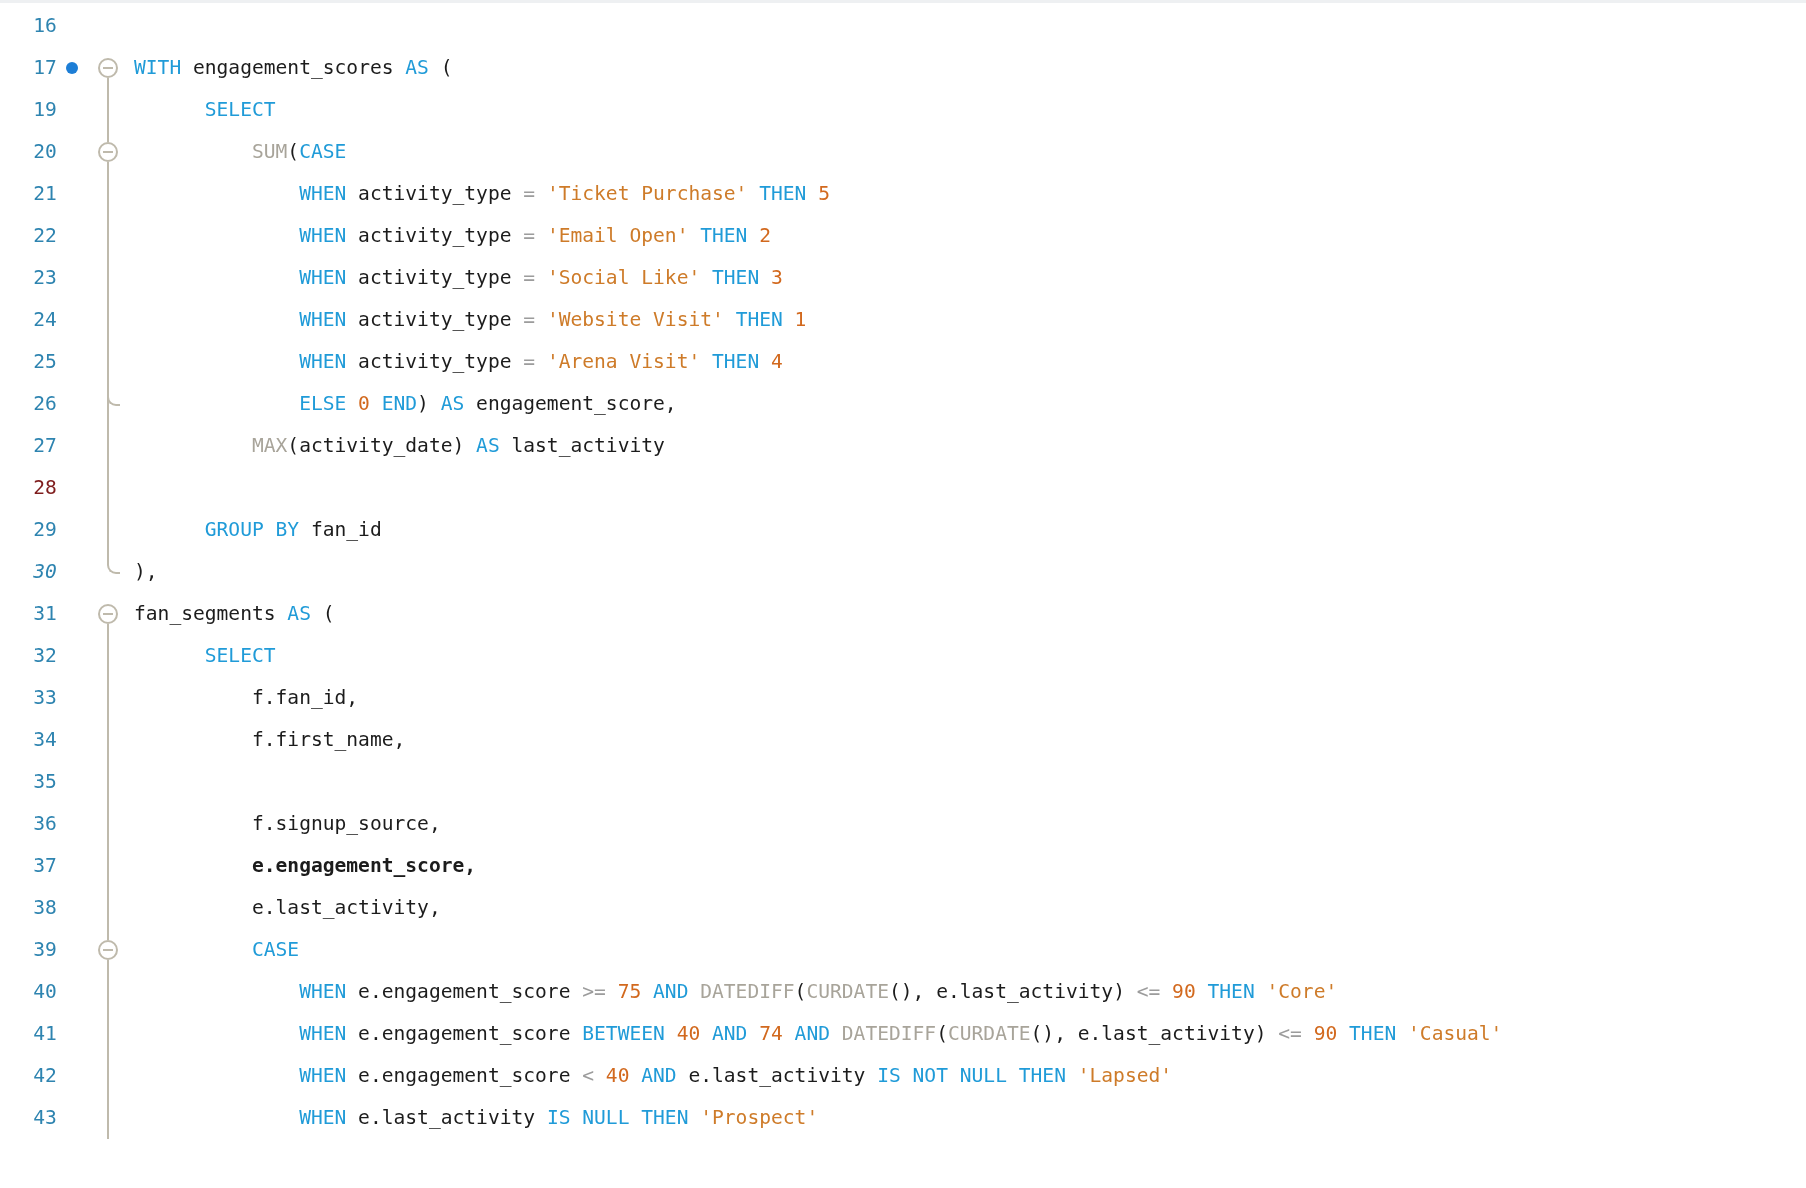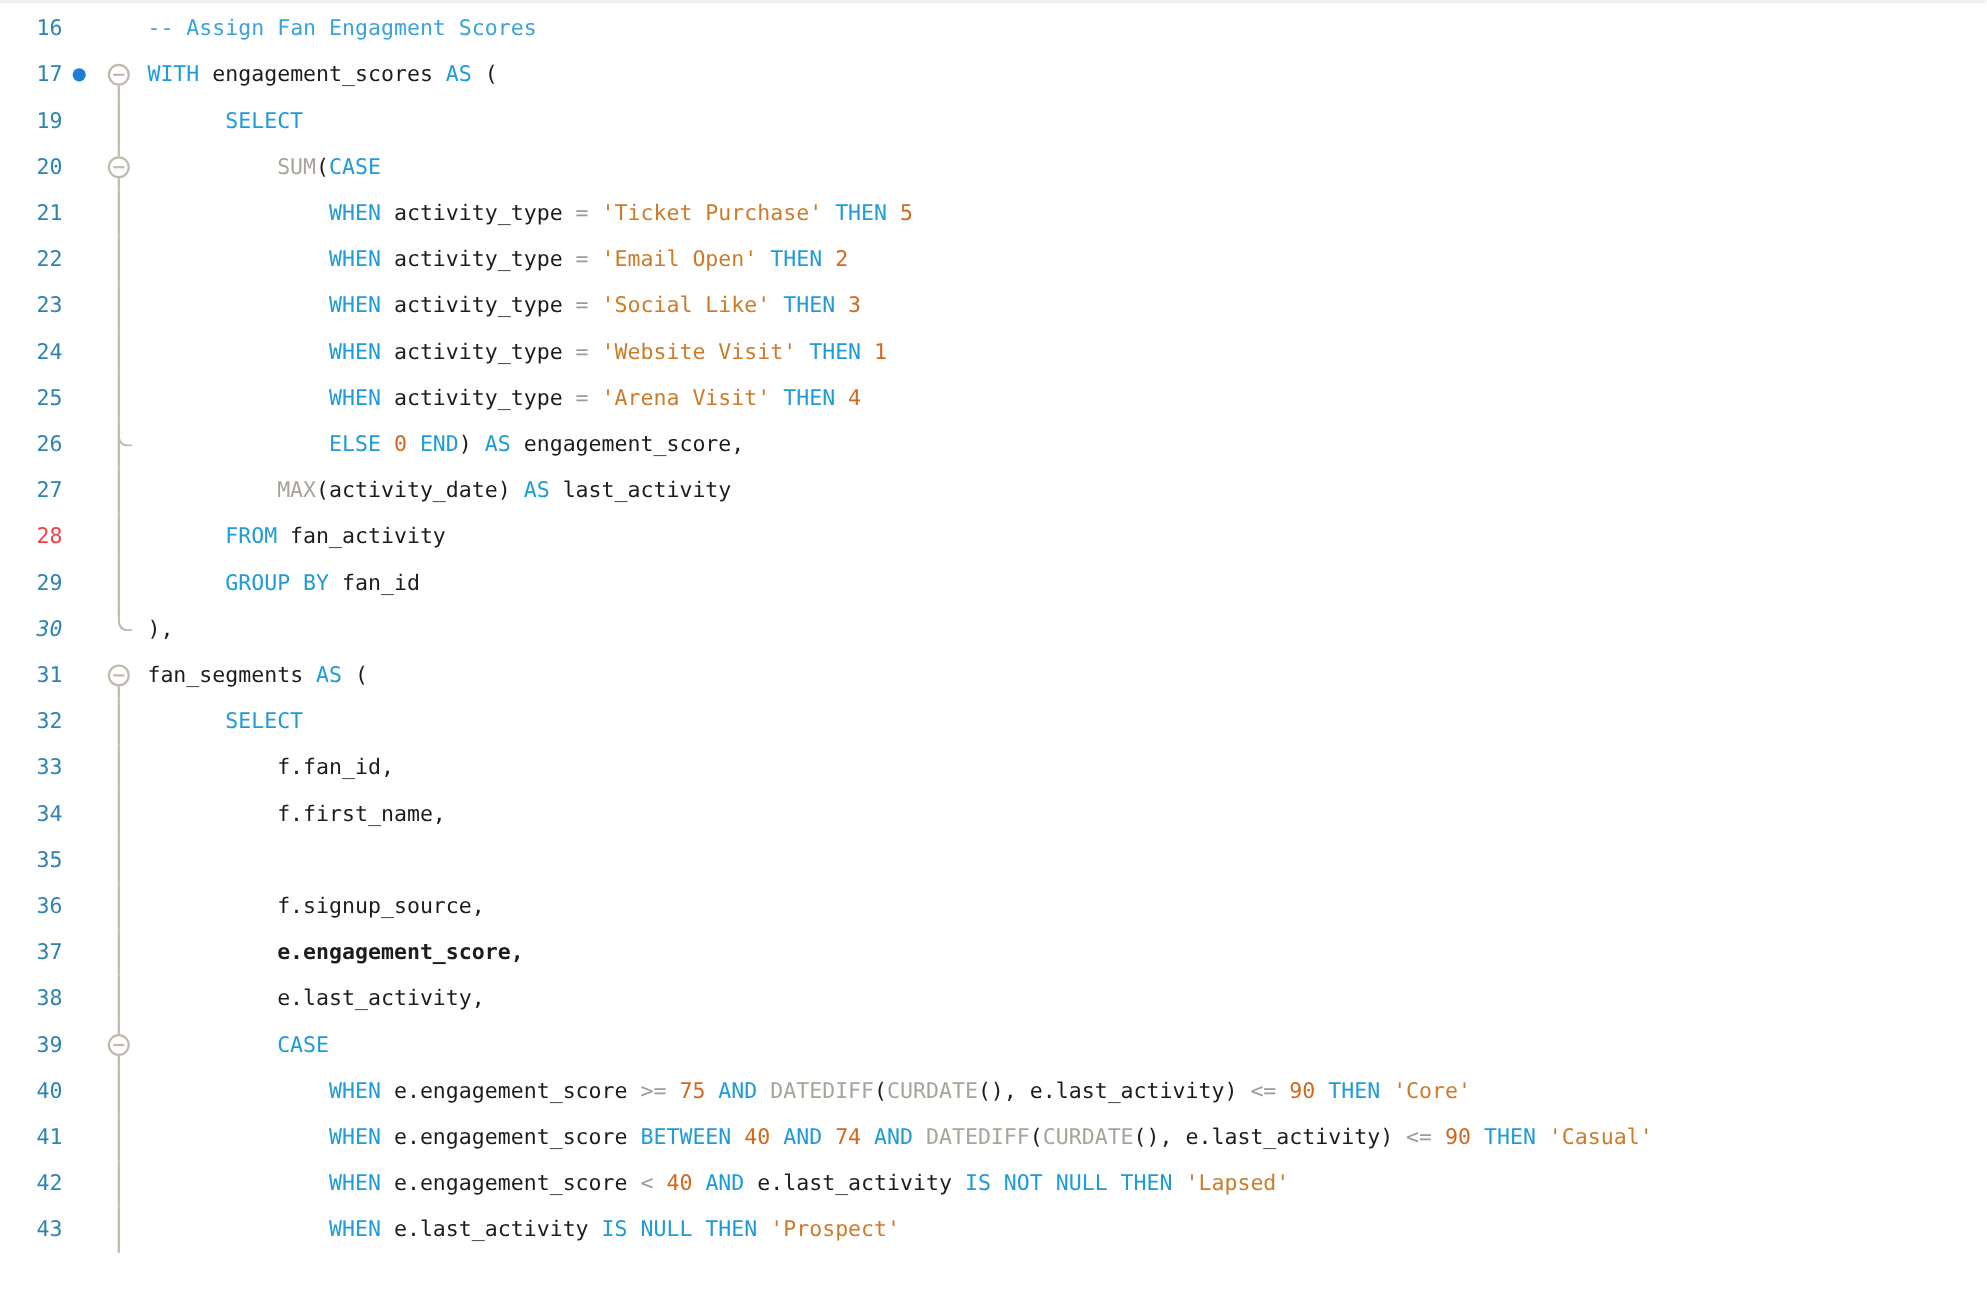--- a/index.html
+++ b/index.html
@@ -41,32 +41,32 @@
   }
   .fold-minus{position:absolute;left:3px;top:7px;width:10px;height:2px;}
   .code{white-space:pre;}
 </style>
 </head>
 <body>
 
 <div class="editor">
   <div class="top-edge"></div>
   <div class="lines" id="lines">
-      <div class="row"><span class="ln" style="color: rgb(46, 132, 176);">16</span><span class="bp-cell"></span><span class="fold-cell"></span><span class="code" style="padding-left: 0ch;"><span style="color: rgb(59, 163, 220);">-- Assign Fan Engagment Scores</span></span></div>
+      <div class="row"><span class="ln" style="color: rgb(46, 132, 176);">16</span><span class="bp-cell"></span><span class="fold-cell"></span></div>
       <div class="row"><span class="ln" style="color: rgb(46, 132, 176);">17</span><span class="bp-cell"><span class="bp-dot" style="background: rgb(29, 126, 214);"></span></span><span class="fold-cell"><span class="guide g-below" style="background: rgb(191, 186, 172);"></span><span class="fold-circle" style="border-color: rgb(191, 186, 172);"><span class="fold-minus" style="background: rgb(191, 186, 172);"></span></span></span><span class="code" style="padding-left: 0ch;"><span style="color: rgb(32, 155, 216);">WITH</span><span style="color: rgb(28, 28, 28);"> engagement_scores </span><span style="color: rgb(32, 155, 216);">AS</span><span style="color: rgb(28, 28, 28);"> (</span></span></div>
       <div class="row"><span class="ln" style="color: rgb(46, 132, 176);">19</span><span class="bp-cell"></span><span class="fold-cell"><span class="guide g-full" style="background: rgb(191, 186, 172);"></span></span><span class="code" style="padding-left: 6ch;"><span style="color: rgb(32, 155, 216);">SELECT</span></span></div>
       <div class="row"><span class="ln" style="color: rgb(46, 132, 176);">20</span><span class="bp-cell"></span><span class="fold-cell"><span class="guide g-above" style="background: rgb(191, 186, 172);"></span><span class="guide g-below" style="background: rgb(191, 186, 172);"></span><span class="fold-circle" style="border-color: rgb(191, 186, 172);"><span class="fold-minus" style="background: rgb(191, 186, 172);"></span></span></span><span class="code" style="padding-left: 10ch;"><span style="color: rgb(168, 164, 154);">SUM</span><span style="color: rgb(28, 28, 28);">(</span><span style="color: rgb(32, 155, 216);">CASE</span></span></div>
       <div class="row"><span class="ln" style="color: rgb(46, 132, 176);">21</span><span class="bp-cell"></span><span class="fold-cell"><span class="guide g-full" style="background: rgb(191, 186, 172);"></span></span><span class="code" style="padding-left: 14ch;"><span style="color: rgb(32, 155, 216);">WHEN</span><span style="color: rgb(28, 28, 28);"> activity_type </span><span style="color: rgb(156, 156, 156);">=</span><span style="color: rgb(28, 28, 28);"> </span><span style="color: rgb(206, 123, 41);">'Ticket Purchase'</span><span style="color: rgb(28, 28, 28);"> </span><span style="color: rgb(32, 155, 216);">THEN</span><span style="color: rgb(210, 105, 30);"> 5</span></span></div>
       <div class="row"><span class="ln" style="color: rgb(46, 132, 176);">22</span><span class="bp-cell"></span><span class="fold-cell"><span class="guide g-full" style="background: rgb(191, 186, 172);"></span></span><span class="code" style="padding-left: 14ch;"><span style="color: rgb(32, 155, 216);">WHEN</span><span style="color: rgb(28, 28, 28);"> activity_type </span><span style="color: rgb(156, 156, 156);">=</span><span style="color: rgb(28, 28, 28);"> </span><span style="color: rgb(206, 123, 41);">'Email Open'</span><span style="color: rgb(28, 28, 28);"> </span><span style="color: rgb(32, 155, 216);">THEN</span><span style="color: rgb(210, 105, 30);"> 2</span></span></div>
       <div class="row"><span class="ln" style="color: rgb(46, 132, 176);">23</span><span class="bp-cell"></span><span class="fold-cell"><span class="guide g-full" style="background: rgb(191, 186, 172);"></span></span><span class="code" style="padding-left: 14ch;"><span style="color: rgb(32, 155, 216);">WHEN</span><span style="color: rgb(28, 28, 28);"> activity_type </span><span style="color: rgb(156, 156, 156);">=</span><span style="color: rgb(28, 28, 28);"> </span><span style="color: rgb(206, 123, 41);">'Social Like'</span><span style="color: rgb(28, 28, 28);"> </span><span style="color: rgb(32, 155, 216);">THEN</span><span style="color: rgb(210, 105, 30);"> 3</span></span></div>
       <div class="row"><span class="ln" style="color: rgb(46, 132, 176);">24</span><span class="bp-cell"></span><span class="fold-cell"><span class="guide g-full" style="background: rgb(191, 186, 172);"></span></span><span class="code" style="padding-left: 14ch;"><span style="color: rgb(32, 155, 216);">WHEN</span><span style="color: rgb(28, 28, 28);"> activity_type </span><span style="color: rgb(156, 156, 156);">=</span><span style="color: rgb(28, 28, 28);"> </span><span style="color: rgb(206, 123, 41);">'Website Visit'</span><span style="color: rgb(28, 28, 28);"> </span><span style="color: rgb(32, 155, 216);">THEN</span><span style="color: rgb(210, 105, 30);"> 1</span></span></div>
       <div class="row"><span class="ln" style="color: rgb(46, 132, 176);">25</span><span class="bp-cell"></span><span class="fold-cell"><span class="guide g-full" style="background: rgb(191, 186, 172);"></span></span><span class="code" style="padding-left: 14ch;"><span style="color: rgb(32, 155, 216);">WHEN</span><span style="color: rgb(28, 28, 28);"> activity_type </span><span style="color: rgb(156, 156, 156);">=</span><span style="color: rgb(28, 28, 28);"> </span><span style="color: rgb(206, 123, 41);">'Arena Visit'</span><span style="color: rgb(28, 28, 28);"> </span><span style="color: rgb(32, 155, 216);">THEN</span><span style="color: rgb(210, 105, 30);"> 4</span></span></div>
       <div class="row"><span class="ln" style="color: rgb(46, 132, 176);">26</span><span class="bp-cell"></span><span class="fold-cell"><span class="guide g-full" style="background: rgb(191, 186, 172);"></span><span class="hook" style="border-color: rgb(191, 186, 172);"></span></span><span class="code" style="padding-left: 14ch;"><span style="color: rgb(32, 155, 216);">ELSE</span><span style="color: rgb(210, 105, 30);"> 0 </span><span style="color: rgb(32, 155, 216);">END</span><span style="color: rgb(28, 28, 28);">)</span><span style="color: rgb(28, 28, 28);"> </span><span style="color: rgb(32, 155, 216);">AS</span><span style="color: rgb(28, 28, 28);"> engagement_score</span><span style="color: rgb(28, 28, 28);">,</span></span></div>
       <div class="row"><span class="ln" style="color: rgb(46, 132, 176);">27</span><span class="bp-cell"></span><span class="fold-cell"><span class="guide g-full" style="background: rgb(191, 186, 172);"></span></span><span class="code" style="padding-left: 10ch;"><span style="color: rgb(168, 164, 154);">MAX</span><span style="color: rgb(28, 28, 28);">(</span><span style="color: rgb(28, 28, 28);">activity_date</span><span style="color: rgb(28, 28, 28);">)</span><span style="color: rgb(28, 28, 28);"> </span><span style="color: rgb(32, 155, 216);">AS</span><span style="color: rgb(28, 28, 28);"> last_activity</span></span></div>
-      <div class="row"><span class="ln" style="color: #ef4444;">28</span><span class="bp-cell"></span><span class="fold-cell"><span class="guide g-full" style="background: rgb(191, 186, 172);"></span></span><span class="code" style="padding-left: 6ch;"><span style="color: rgb(32, 155, 216);">FROM</span><span style="color: rgb(28, 28, 28);"> fan_activity</span></span></div>
+      <div class="row"><span class="ln" style="color: #7f1d1d;">28</span><span class="bp-cell"></span><span class="fold-cell"><span class="guide g-full" style="background: rgb(191, 186, 172);"></span></span></div>
       <div class="row"><span class="ln" style="color: rgb(46, 132, 176);">29</span><span class="bp-cell"></span><span class="fold-cell"><span class="guide g-full" style="background: rgb(191, 186, 172);"></span></span><span class="code" style="padding-left: 6ch;"><span style="color: rgb(32, 155, 216);">GROUP BY</span><span style="color: rgb(28, 28, 28);"> fan_id</span></span></div>
       <div class="row"><span class="ln" style="color: rgb(46, 132, 176); font-style: italic;">30</span><span class="bp-cell"></span><span class="fold-cell"><span class="guide g-above-end" style="background: rgb(191, 186, 172);"></span><span class="hook" style="border-color: rgb(191, 186, 172);"></span></span><span class="code" style="padding-left: 0ch;"><span style="color: rgb(28, 28, 28);">),</span></span></div>
       <div class="row"><span class="ln" style="color: rgb(46, 132, 176);">31</span><span class="bp-cell"></span><span class="fold-cell"><span class="guide g-below" style="background: rgb(191, 186, 172);"></span><span class="fold-circle" style="border-color: rgb(191, 186, 172);"><span class="fold-minus" style="background: rgb(191, 186, 172);"></span></span></span><span class="code" style="padding-left: 0ch;"><span style="color: rgb(28, 28, 28);">fan_segments </span><span style="color: rgb(32, 155, 216);">AS</span><span style="color: rgb(28, 28, 28);"> (</span></span></div>
       <div class="row"><span class="ln" style="color: rgb(46, 132, 176);">32</span><span class="bp-cell"></span><span class="fold-cell"><span class="guide g-full" style="background: rgb(191, 186, 172);"></span></span><span class="code" style="padding-left: 6ch;"><span style="color: rgb(32, 155, 216);">SELECT</span></span></div>
       <div class="row"><span class="ln" style="color: rgb(46, 132, 176);">33</span><span class="bp-cell"></span><span class="fold-cell"><span class="guide g-full" style="background: rgb(191, 186, 172);"></span></span><span class="code" style="padding-left: 10ch;"><span style="color: rgb(28, 28, 28);">f.fan_id</span><span style="color: rgb(28, 28, 28);">,</span></span></div>
       <div class="row"><span class="ln" style="color: rgb(46, 132, 176);">34</span><span class="bp-cell"></span><span class="fold-cell"><span class="guide g-full" style="background: rgb(191, 186, 172);"></span></span><span class="code" style="padding-left: 10ch;"><span style="color: rgb(28, 28, 28);">f.first_name</span><span style="color: rgb(28, 28, 28);">,</span></span></div>
       <div class="row"><span class="ln" style="color: rgb(46, 132, 176);">35</span><span class="bp-cell"></span><span class="fold-cell"><span class="guide g-full" style="background: rgb(191, 186, 172);"></span></span></div>
       <div class="row"><span class="ln" style="color: rgb(46, 132, 176);">36</span><span class="bp-cell"></span><span class="fold-cell"><span class="guide g-full" style="background: rgb(191, 186, 172);"></span></span><span class="code" style="padding-left: 10ch;"><span style="color: rgb(28, 28, 28);">f.signup_source</span><span style="color: rgb(28, 28, 28);">,</span></span></div>
       <div class="row"><span class="ln" style="color: rgb(46, 132, 176);">37</span><span class="bp-cell"></span><span class="fold-cell"><span class="guide g-full" style="background: rgb(191, 186, 172);"></span></span><span class="code" style="padding-left: 10ch; font-weight: bold;"><span style="color: rgb(28, 28, 28);">e.engagement_score</span><span style="color: rgb(28, 28, 28);">,</span></span></div>
       <div class="row"><span class="ln" style="color: rgb(46, 132, 176);">38</span><span class="bp-cell"></span><span class="fold-cell"><span class="guide g-full" style="background: rgb(191, 186, 172);"></span></span><span class="code" style="padding-left: 10ch;"><span style="color: rgb(28, 28, 28);">e.last_activity</span><span style="color: rgb(28, 28, 28);">,</span></span></div>

